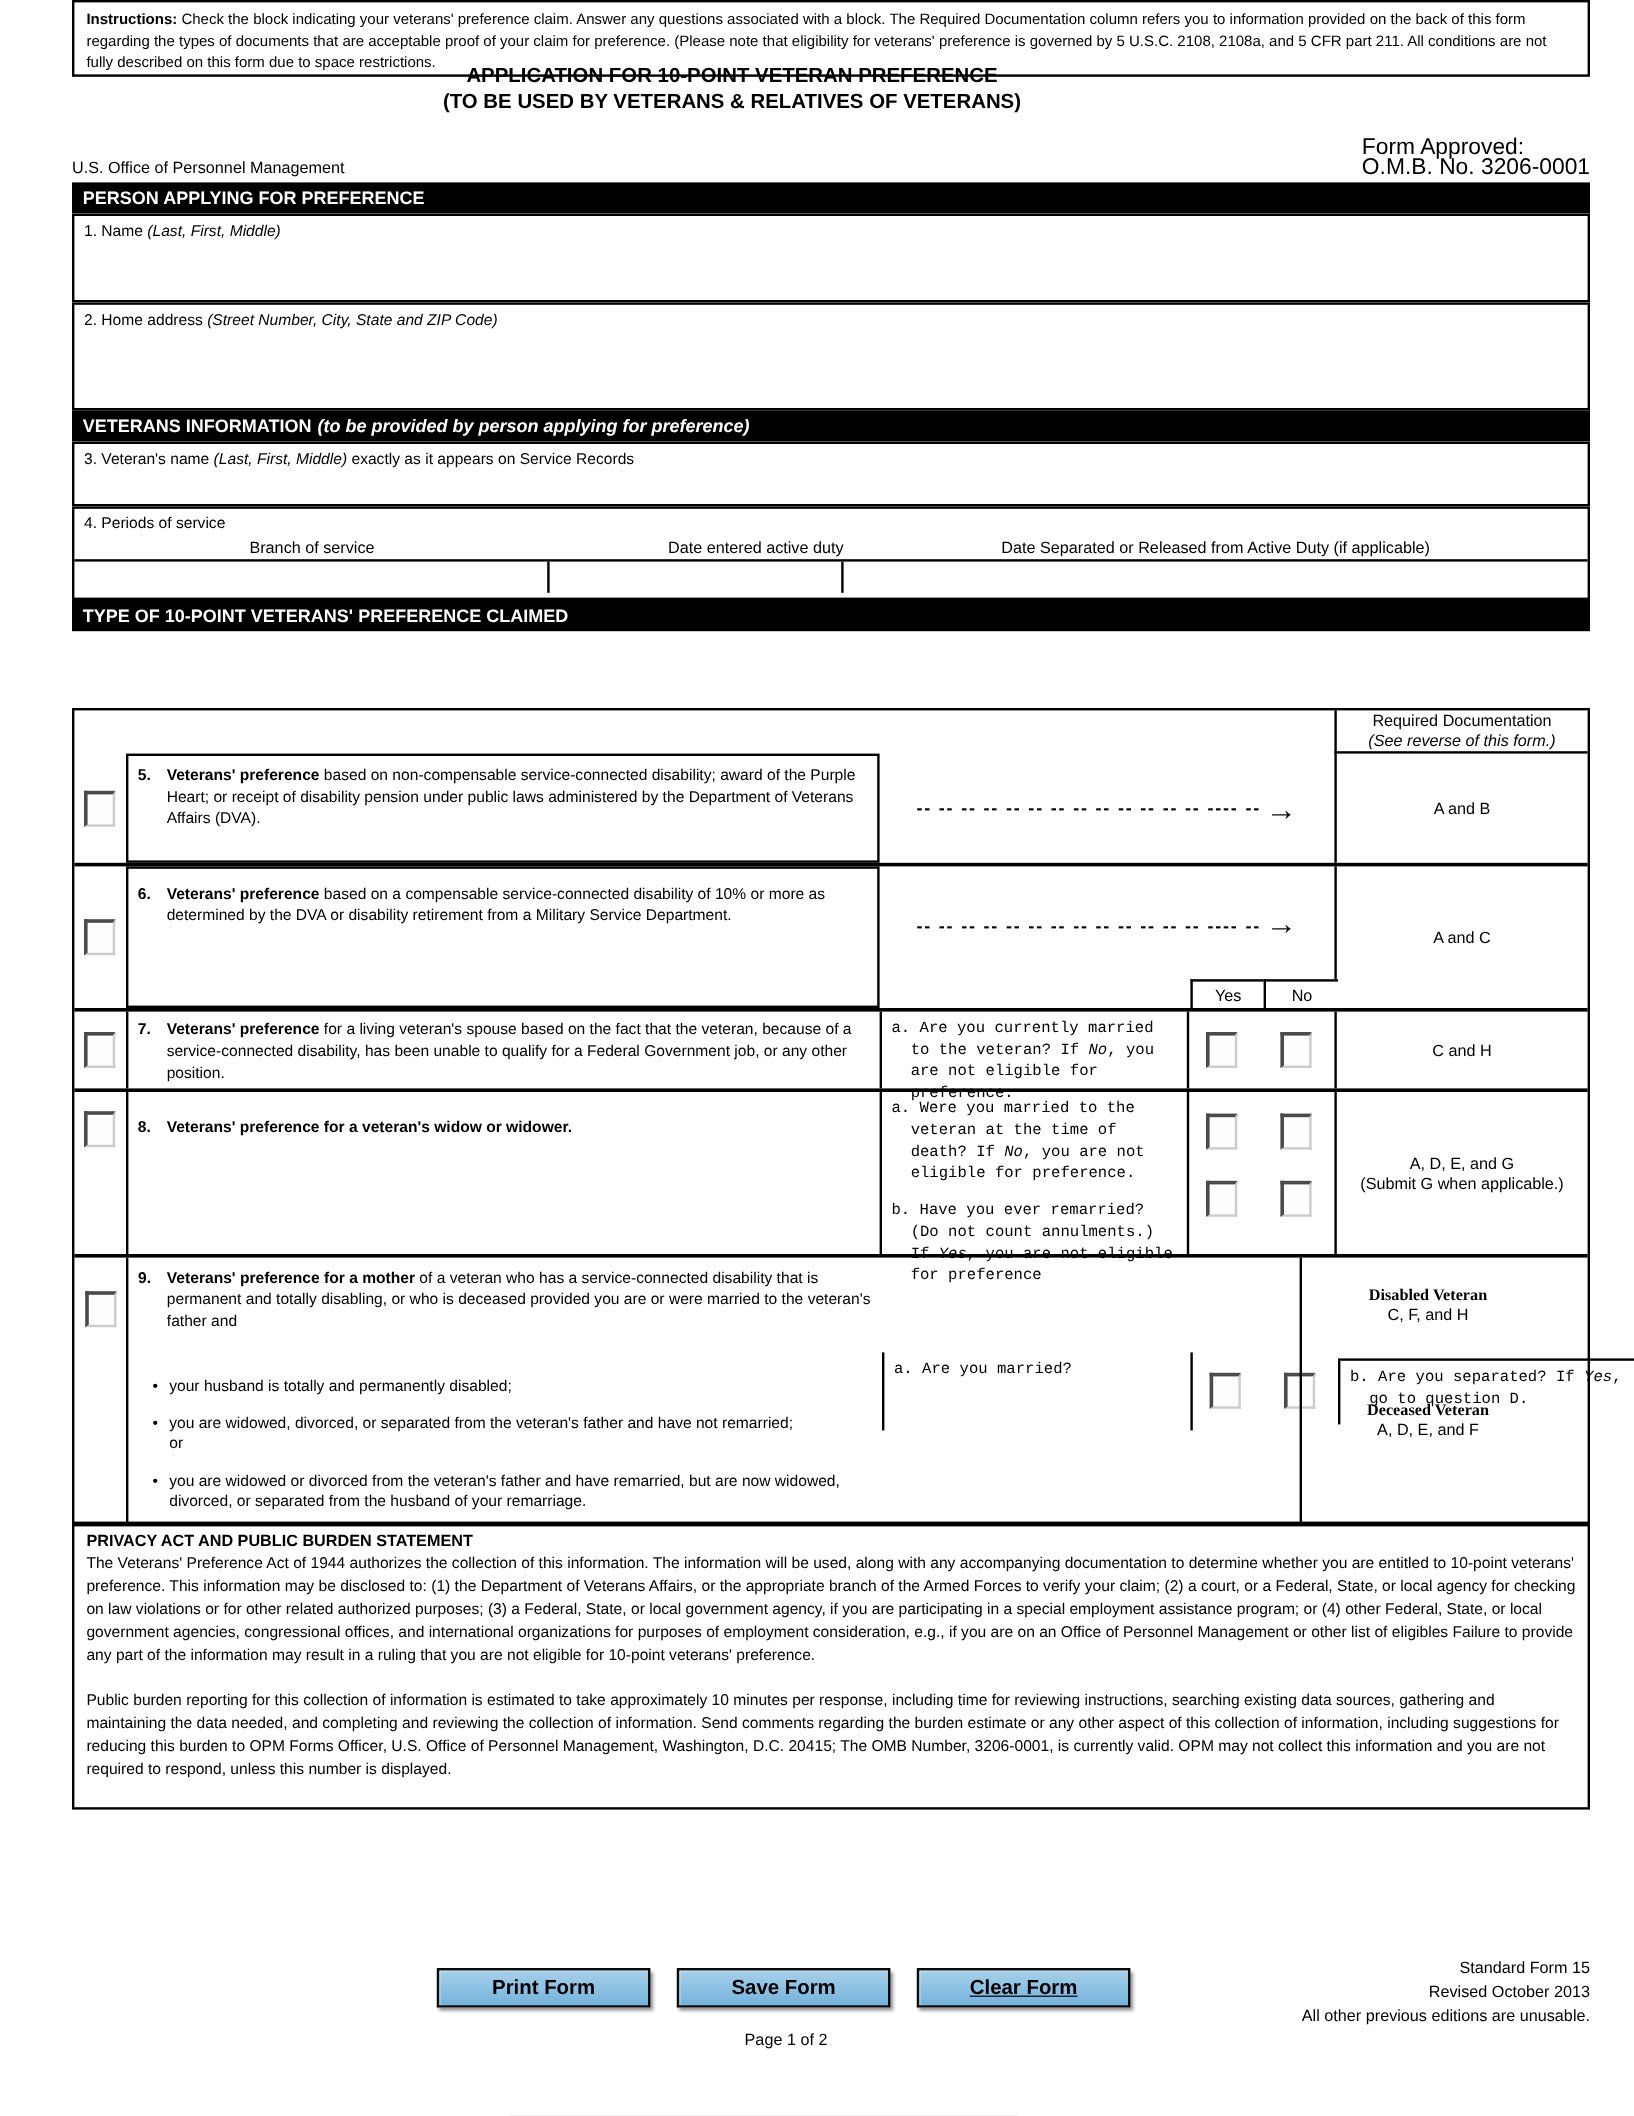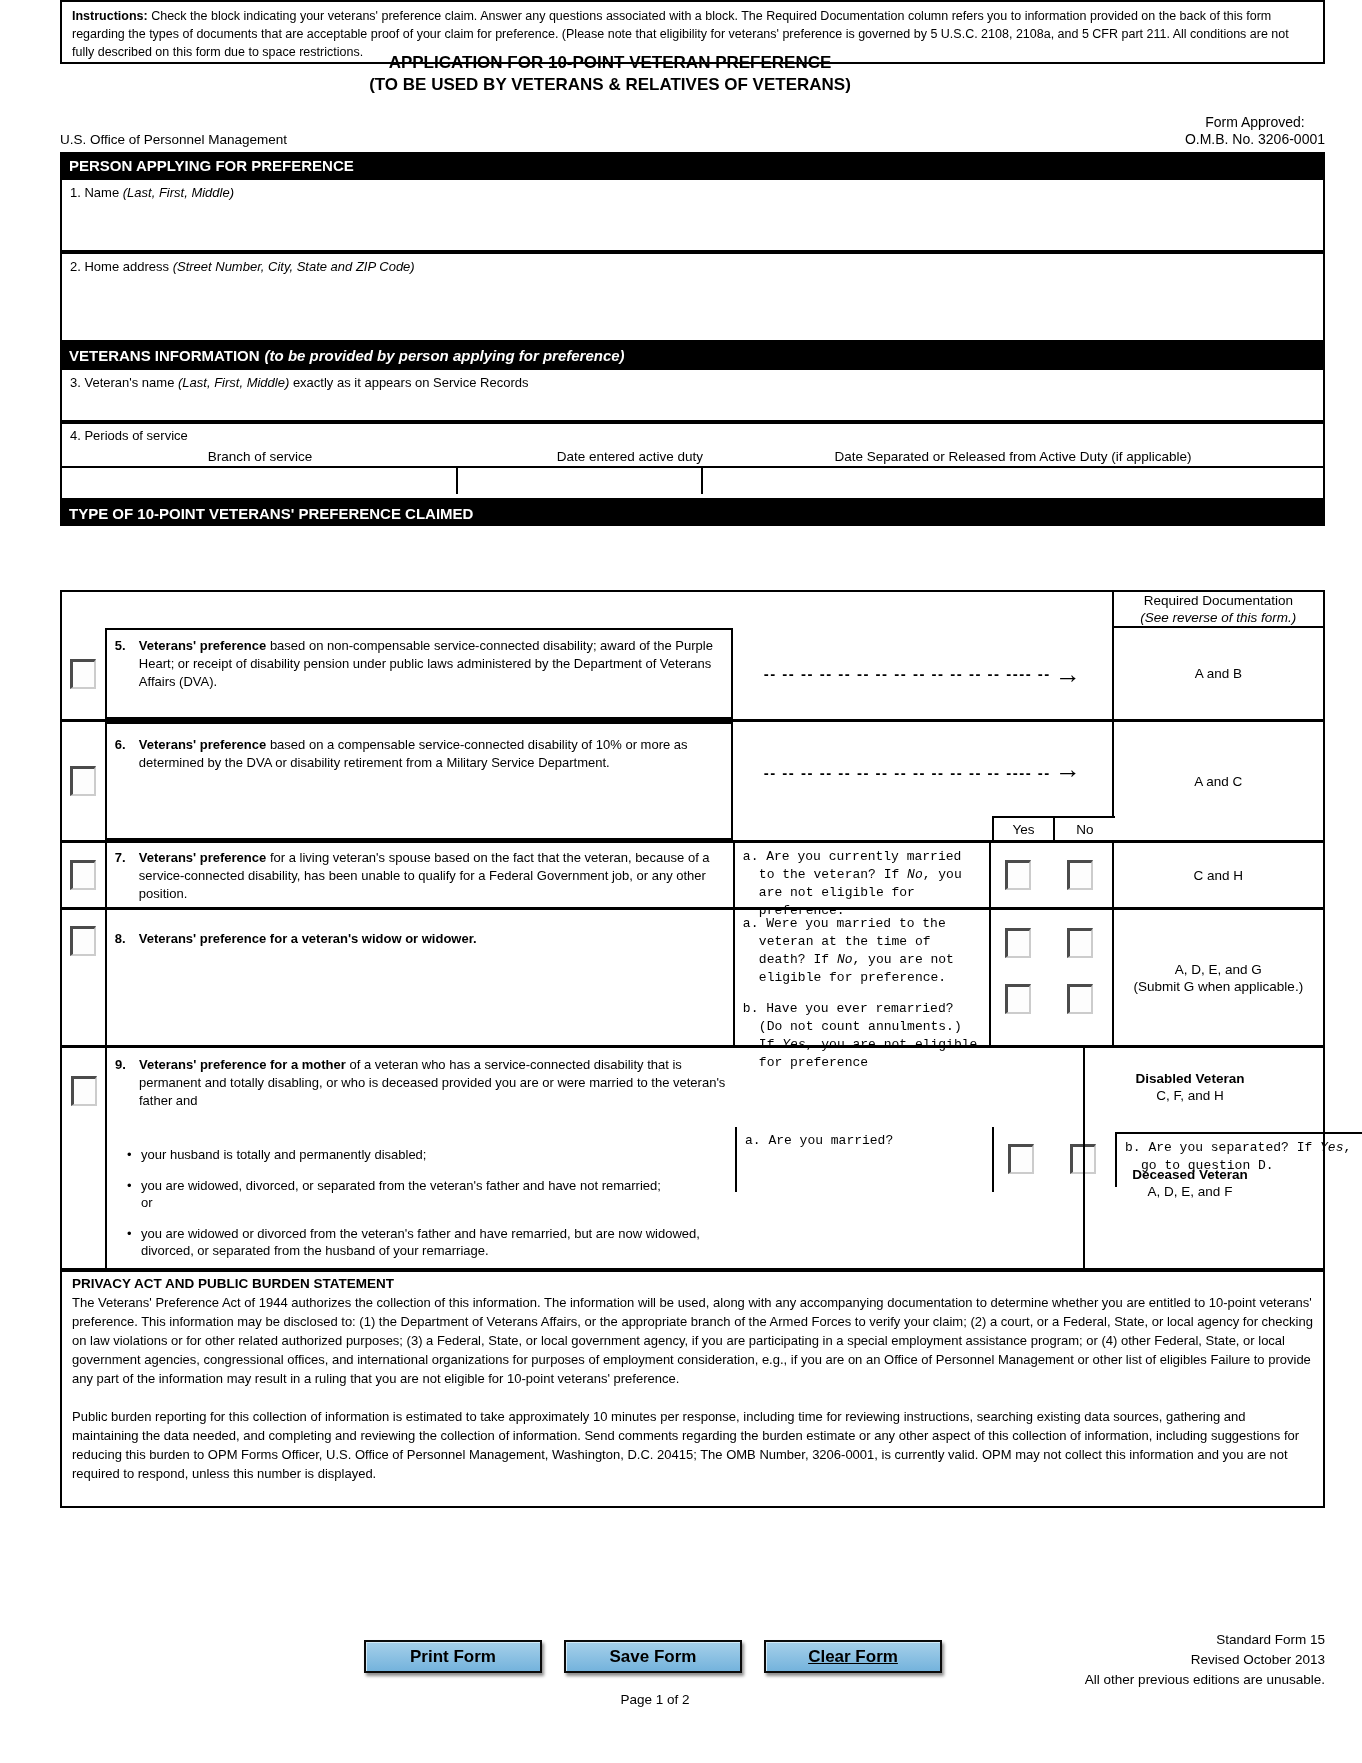--- a/index.html
+++ b/index.html
@@ -3,21 +3,21 @@
 <meta charset="utf-8">
 <style>
   html,body{margin:0;padding:0;background:#e8e8e8;}
   .page{position:relative;width:1362px;height:1763px;background:#ffffff;overflow:hidden;
         font-family:"Liberation Sans", sans-serif;color:#000;}
   .content{position:absolute;left:60px;top:0;width:1265px;height:100%;}
   .abs{position:absolute;}
   .title-block{top:52px;left:0;width:1100px;text-align:center;font-weight:bold;font-size:17px;line-height:22px;}
   .approved-row{top:96px;left:0;width:1265px;height:52px;display:flex;justify-content:space-between;align-items:flex-end;}
   .agency{font-size:13.5px;padding-bottom:1px;}
-  .approved{font-size:14px;text-align:center;line-height:17px;}
+  .approved{font-size:19px;text-align:left;line-height:17px;}
   .bar{left:0;width:1265px;height:26px;background:#000;color:#fff;font-weight:bold;font-size:15px;
        display:flex;align-items:center;padding-left:9px;box-sizing:border-box;}
   .bar .it{font-style:italic;margin-left:5px;}
   .fieldbox{left:0;width:1265px;border:2px solid #000;box-sizing:border-box;background:#fff;}
   .flabel{font-size:13px;padding:5px 0 0 8px;}
   .hint{font-style:italic;}
   .inputarea{width:100%;}
   .f4headers{display:flex;font-size:13.5px;border-bottom:2px solid #000;height:22px;align-items:flex-end;padding-bottom:2px;box-sizing:border-box;}
   .f4h1{width:396px;text-align:center;}
   .f4h2{width:245px;text-align:right;}
@@ -55,21 +55,21 @@
   .ynbox{position:absolute;left:930px;bottom:0;width:123px;height:24px;display:flex;background:#fff;}
   .yncell{box-sizing:border-box;border-top:2px solid #000;border-left:2px solid #000;
           display:flex;align-items:center;justify-content:center;font-size:13.5px;}
   .sub{width:348px;display:flex;flex-direction:row;box-sizing:border-box;align-items:center;}
   .subrow{display:flex;box-sizing:border-box;}
   .subrow + .subrow{border-top:2px solid #000;}
   .sq{width:257px;box-sizing:border-box;border-left:2px solid #000;}
   .sp{width:123px;box-sizing:border-box;border-left:2px solid #000;display:flex;align-items:center;}
   .bullet-line{display:flex;margin-top:14px;font-size:13px;line-height:17px;}
   .bullet-line .bchar{width:14px;flex:0 0 auto;text-align:left;}
-  .docbold{font-weight:bold;}
+  .docbold{font-weight:bold;font-family:Liberation Serif, serif;}
   
   .privacy{left:0;top:1268px;width:1265px;height:240px;border:2px solid #000;box-sizing:border-box;
            font-size:13px;line-height:19px;padding:4px 10px;overflow:hidden;}
   .ptitle{font-weight:bold;font-size:13.5px;}
   .privacy p{margin:0 0 0 0;}
   .privacy .gap{height:19px;}
   
   .btn{position:absolute;top:1640px;width:178px;height:33px;border:2px solid #0a0a0a;box-sizing:border-box;
        background:linear-gradient(#a6d0ea,#74b3dc);display:flex;align-items:center;justify-content:center;
        font-weight:bold;font-size:17px;box-shadow:inset 1px 1px 0 #d2e9f6, 2px 3px 3px rgba(0,0,0,0.45);

